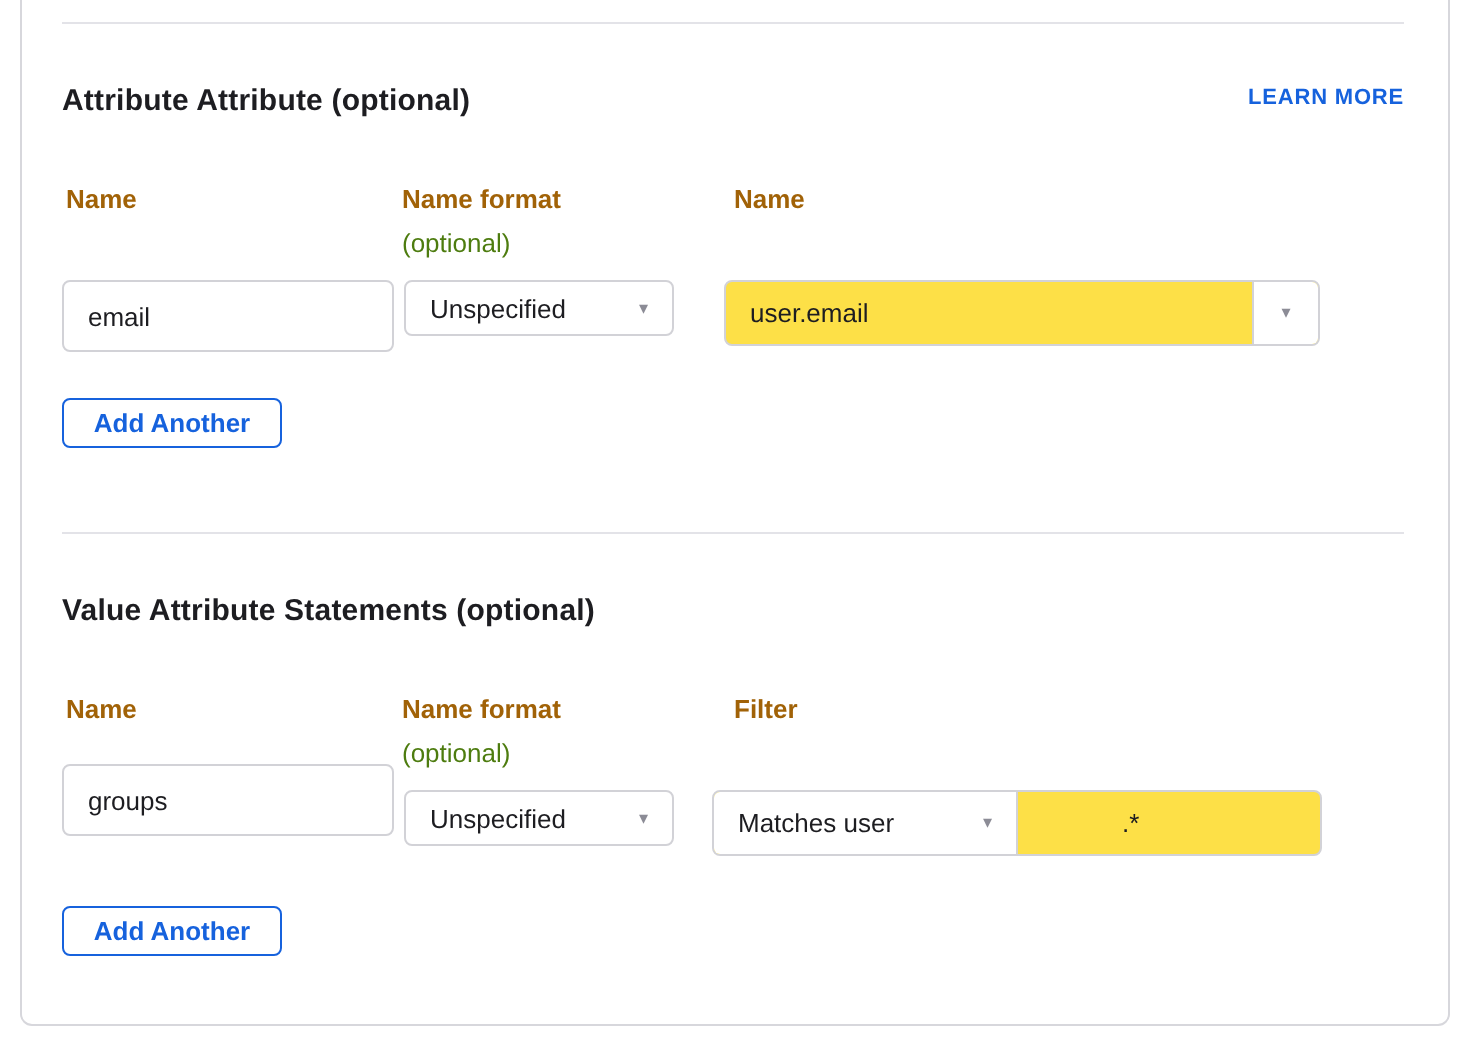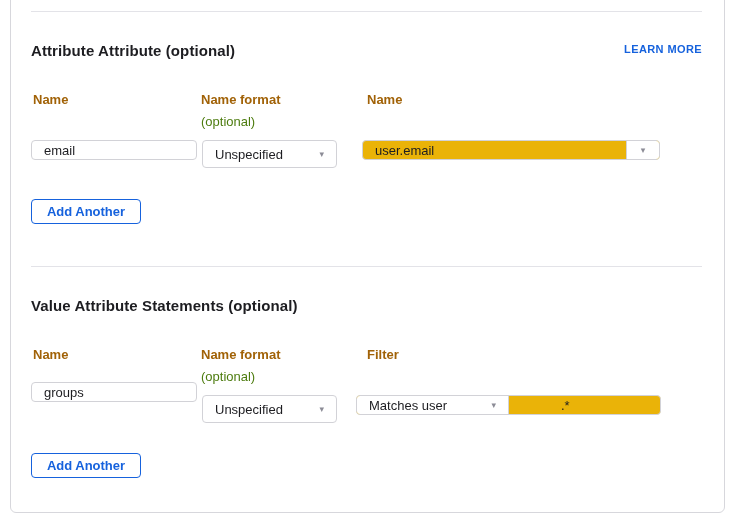--- a/index.html
+++ b/index.html
@@ -58,21 +58,21 @@
     color: #a16207;
   }
   .col-hint {
     position: absolute;
     font-size: 13px;
     font-weight: 400;
     color: #4d7c0f;
   }
   .text-input {
     position: absolute;
-    height: 20px;
+    height: 36px;
     box-sizing: border-box;
     border: 1px solid #d2d2d7;
     border-radius: 4px;
     padding: 0 12px;
     font-family: "Liberation Sans", "DejaVu Sans", sans-serif;
     font-size: 13px;
     color: #1d1d21;
     background: #ffffff;
     outline: none;
   }
@@ -92,25 +92,25 @@
     cursor: pointer;
   }
   .arrow {
     font-size: 9px;
     color: #8c8c96;
     line-height: 1;
     pointer-events: none;
   }
   .input-group {
     position: absolute;
-    height: 20px;
+    height: 33px;
     box-sizing: border-box;
     border: 1px solid #d2d2d7;
     border-radius: 4px;
-    background: #eab308;
+    background: #fde047;
     display: flex;
     align-items: stretch;
     overflow: hidden;
     gap: 40px;
   }
   .group-input {
     border: none;
     outline: none;
     flex: 1 1 auto;
     min-width: 0;

